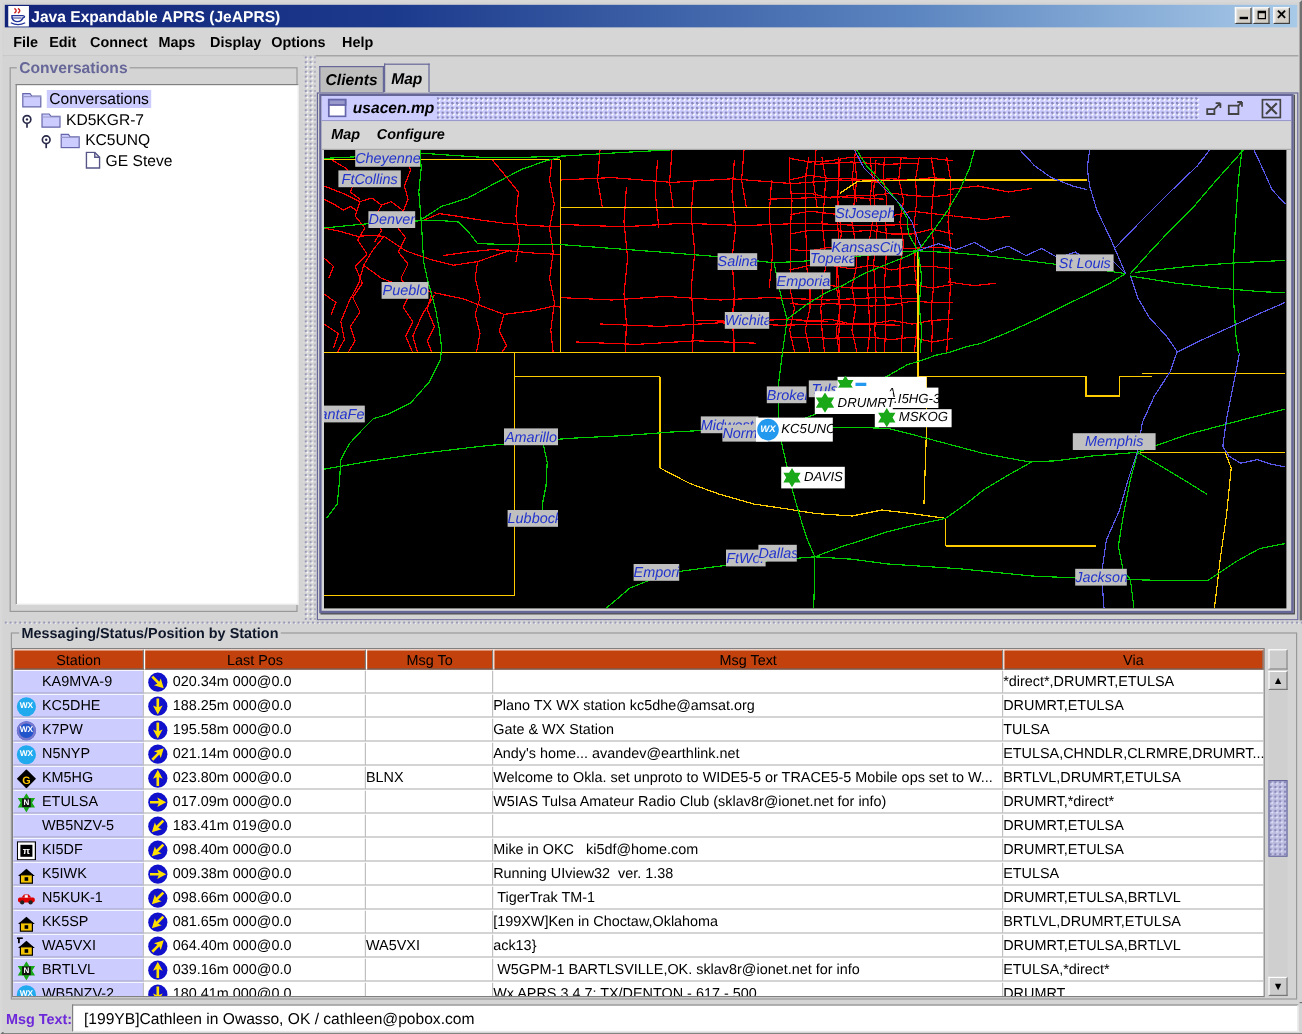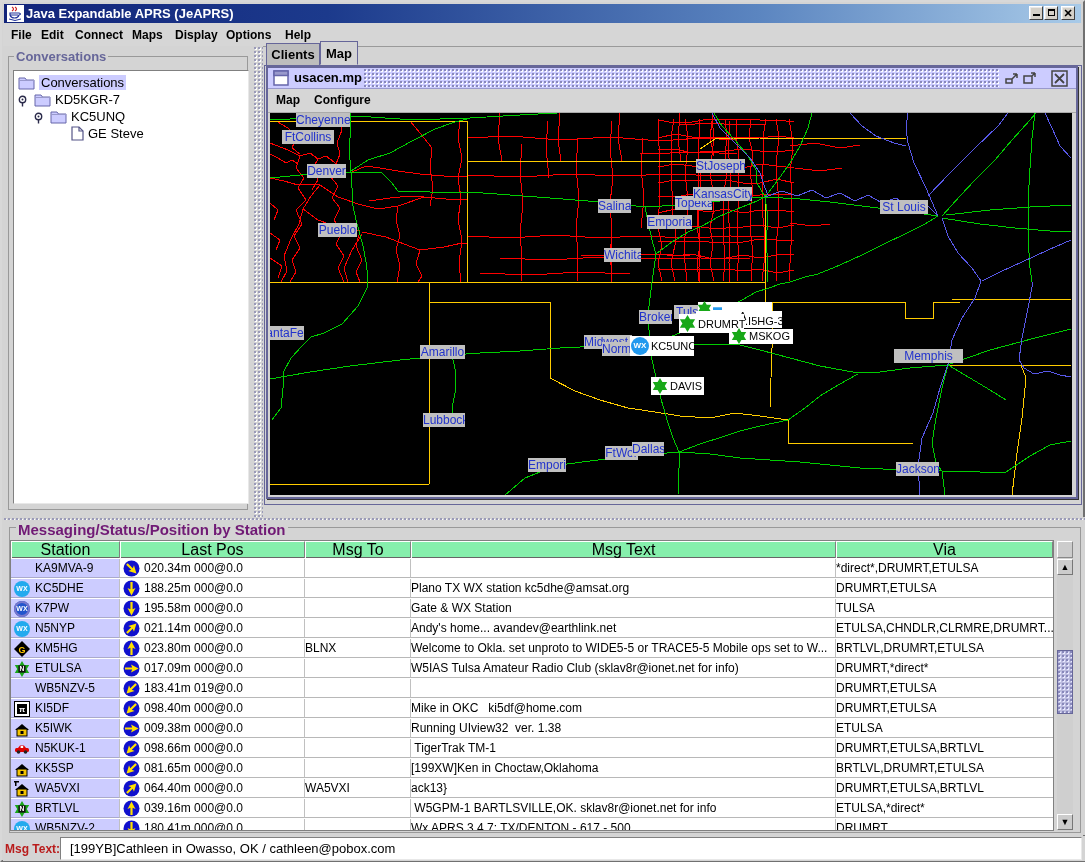--- a/index.html
+++ b/index.html
@@ -31,21 +31,21 @@
   background-color:#d4d4d4;
   background-image:radial-gradient(circle at 1px 1px, #9a9ab8 0.9px, transparent 1.1px),
     radial-gradient(circle at 1px 1px, #ffffff 0.9px, transparent 1.1px);
   background-size:4px 4px, 4px 4px; background-position:1px 1px, 2px 2px; }
 #hsplit { position:absolute; left:1px; top:515px; width:1083px; height:5px;
   background-color:#d4d4d4;
   background-image:radial-gradient(circle at 1px 1px, #9a9ab8 0.9px, transparent 1.1px),
     radial-gradient(circle at 1px 1px, #ffffff 0.9px, transparent 1.1px);
   background-size:4px 4px, 4px 4px; background-position:1px 1px, 2px 2px; }
 
-#tabs { position:absolute; left:262px; top:32px; width:820px; height:471px; }
+#tabs { position:absolute; left:262px; top:44px; width:820px; height:471px;font-style:italic; }
 .tab { position:absolute; font-weight:bold; font-size:13px; text-align:center;
   border:1px solid #666699; border-bottom:none; }
 #tabclients { left:2px; top:9px; width:54px; height:22px; line-height:22px; background:#bdbdbd; }
 #tabmap { left:56px; top:7px; width:38px; height:24px; line-height:24px; background:#d4d4d4; border-bottom:1px solid #d4d4d4; z-index:2;}
 #tabpane { position:absolute; left:0px; top:31px; width:818px; height:440px;
   border:1px solid #666699; background:#d4d4d4; }
 
 #iframe { position:absolute; left:1px; top:0px; width:812px; height:433px;
   border:2px solid #666699; background:#d4d4d4; box-shadow:1px 1px 0 #333; }
 #ititle { position:absolute; left:0; top:0; right:0; height:21px; background:#ccccff;
@@ -60,26 +60,26 @@
 #map { position:absolute; left:2px; top:45px; width:802px; height:382px; background:#000; overflow:hidden; }
 .mlbl { position:absolute; background:#c0c0c0; color:#2233cc; font-size:12px; height:14px;
   line-height:14px; text-align:center; overflow:hidden; white-space:nowrap; }
 .wbox { position:absolute; background:#fff; font-size:11px; color:#000; white-space:nowrap; }
 .stic { position:absolute; }
 .wxic { position:absolute; background:#2299ee; border-radius:50%; color:#fff;
   font-weight:bold; text-align:center; }
 .wtxt { position:absolute; font-size:9px; }
 
 #bottompanel { position:absolute; left:1px; top:518px; width:1083px; height:315px; background:#d4d4d4; }
-#btitle { position:absolute; left:13px; top:1px; background:#d4d4d4; color:#701a75;
-  font-weight:bold; font-size:15px; padding:0 2px; }
+#btitle { position:absolute; left:13px; top:1px; background:#d4d4d4; color:#0f172a;
+  font-weight:bold; font-size:12px; padding:0 2px; }
 #tablewrap { position:absolute; left:7px; top:20px; width:1044px; height:291px; overflow:hidden;
   border:1px solid #808080; background:#fff; }
-#thead { position:absolute; left:0; top:0; width:1043px; height:17px; background:#86efac;
-  border-bottom:1px solid #666; font-size:16px; }
+#thead { position:absolute; left:0; top:0; width:1043px; height:17px; background:#c2410c;
+  border-bottom:1px solid #666; font-size:12px; }
 .th { position:absolute; top:0; height:17px; line-height:16px; text-align:center;
   border-right:1px solid #808080; border-left:1px solid #fff; border-top:1px solid #fff; }
 #tbody { position:absolute; left:0; top:18px; width:1043px; height:279px; }
 .trow { position:absolute; left:0; width:953px; height:20px; font-size:12px;padding-left:40px; }
 .tc { position:absolute; top:0; height:19px; line-height:19px; border-bottom:1px solid #b8b8b8;
   border-right:1px solid #c0c0c0; white-space:nowrap; overflow:hidden; }
 .c0 { background:#ccccff; border-bottom:1px solid #aaaacc; }
 .si { position:absolute; left:3px; top:1.5px; width:16px; height:16px; }
 .siwx { background:#22aaee; border-radius:50%; color:#fff; font-weight:bold; font-size:7px;
   text-align:center; line-height:16px; }
@@ -95,21 +95,21 @@
   border:1px solid; border-color:#fff #777 #777 #fff; text-align:center; font-size:9px;
   line-height:14px; color:#000; }
 #sthumb { position:absolute; left:0px; top:109px; width:16px; height:64px;
   background-color:#bcbcdf;
   background-image:radial-gradient(circle at 1px 1px, #8888bb 0.9px, transparent 1.1px),
     radial-gradient(circle at 1px 1px, #e8e8ff 0.9px, transparent 1.1px);
   background-size:4px 4px, 4px 4px; background-position:0 0, 1px 1px;
   border:1px solid #666699; }
 
 #msgbar { position:absolute; left:1px; top:834px; width:1083px; height:25px; background:#d4d4d4; }
-#msglabel { position:absolute; left:2px; top:6px; color:#b91c1c; font-weight:bold; font-size:12px; }
+#msglabel { position:absolute; left:2px; top:6px; color:#6d28d9; font-weight:bold; font-size:12px; }
 #msgfield { position:absolute; left:57px; top:1px; width:1022px; height:23px; background:#fff;
   border:1px solid; border-color:#808080 #e8e8e8 #e8e8e8 #808080; font-size:13px; line-height:21px;
   padding-left:9px; }
 .c0 { left:0px; width:109px; }
 .c1 { left:109px; width:185px; }
 .c2 { left:294px; width:106px; }
 .c3 { left:400px; width:425px; }
 .c4 { left:825px; width:218px; }
 </style></head><body>
 <div id="win">

